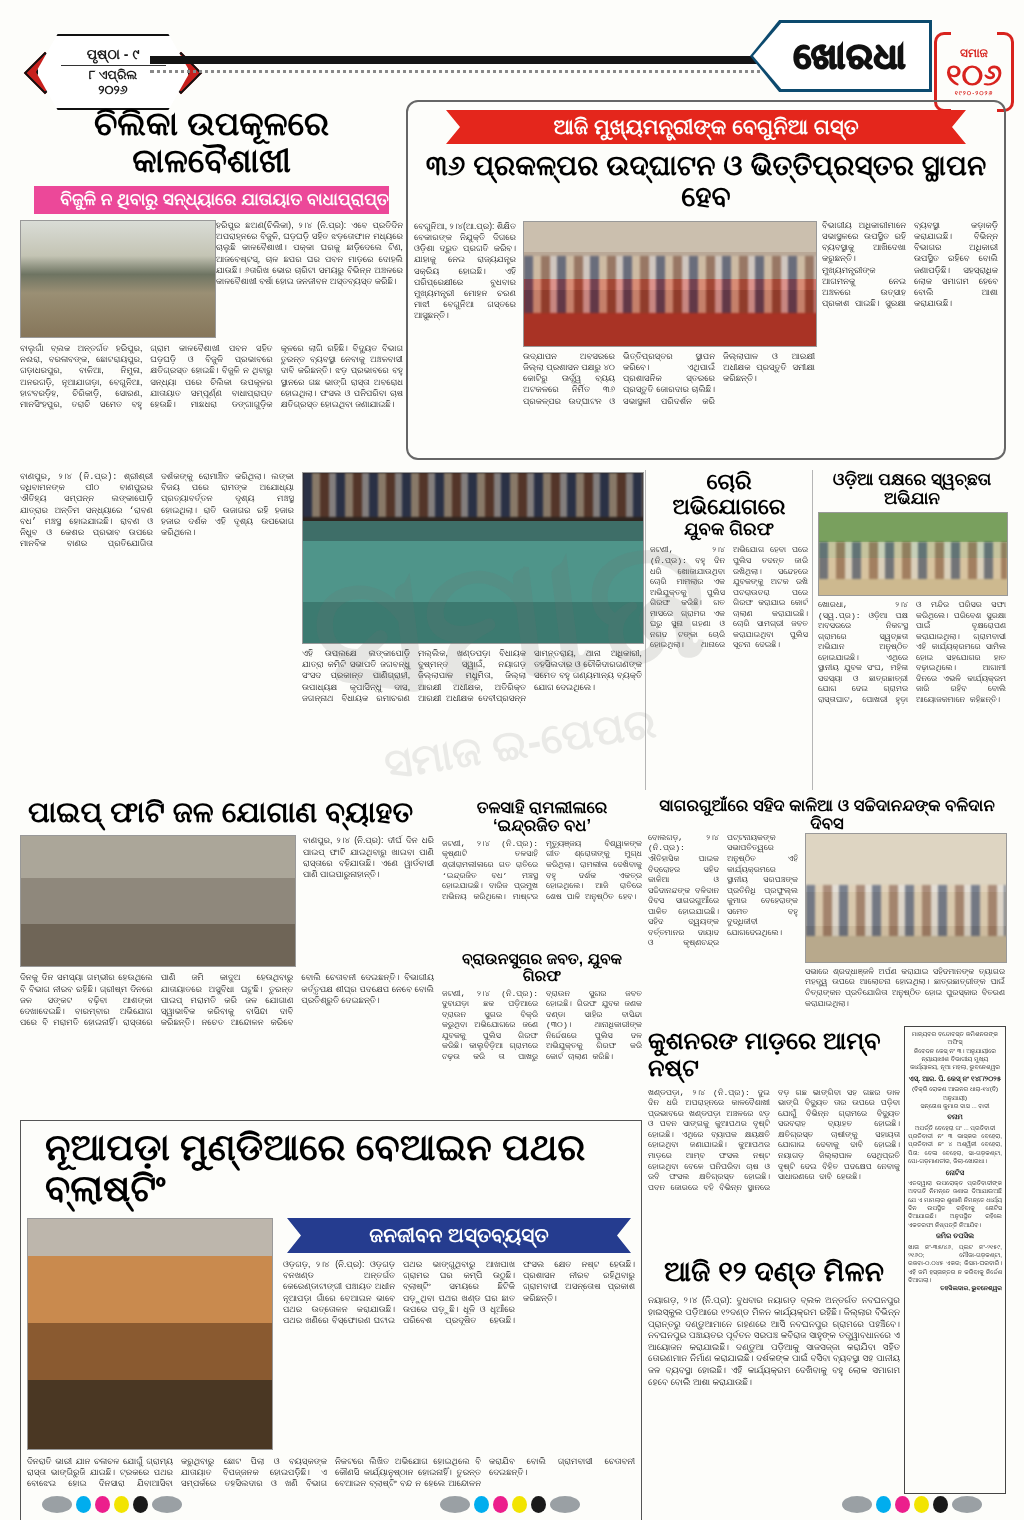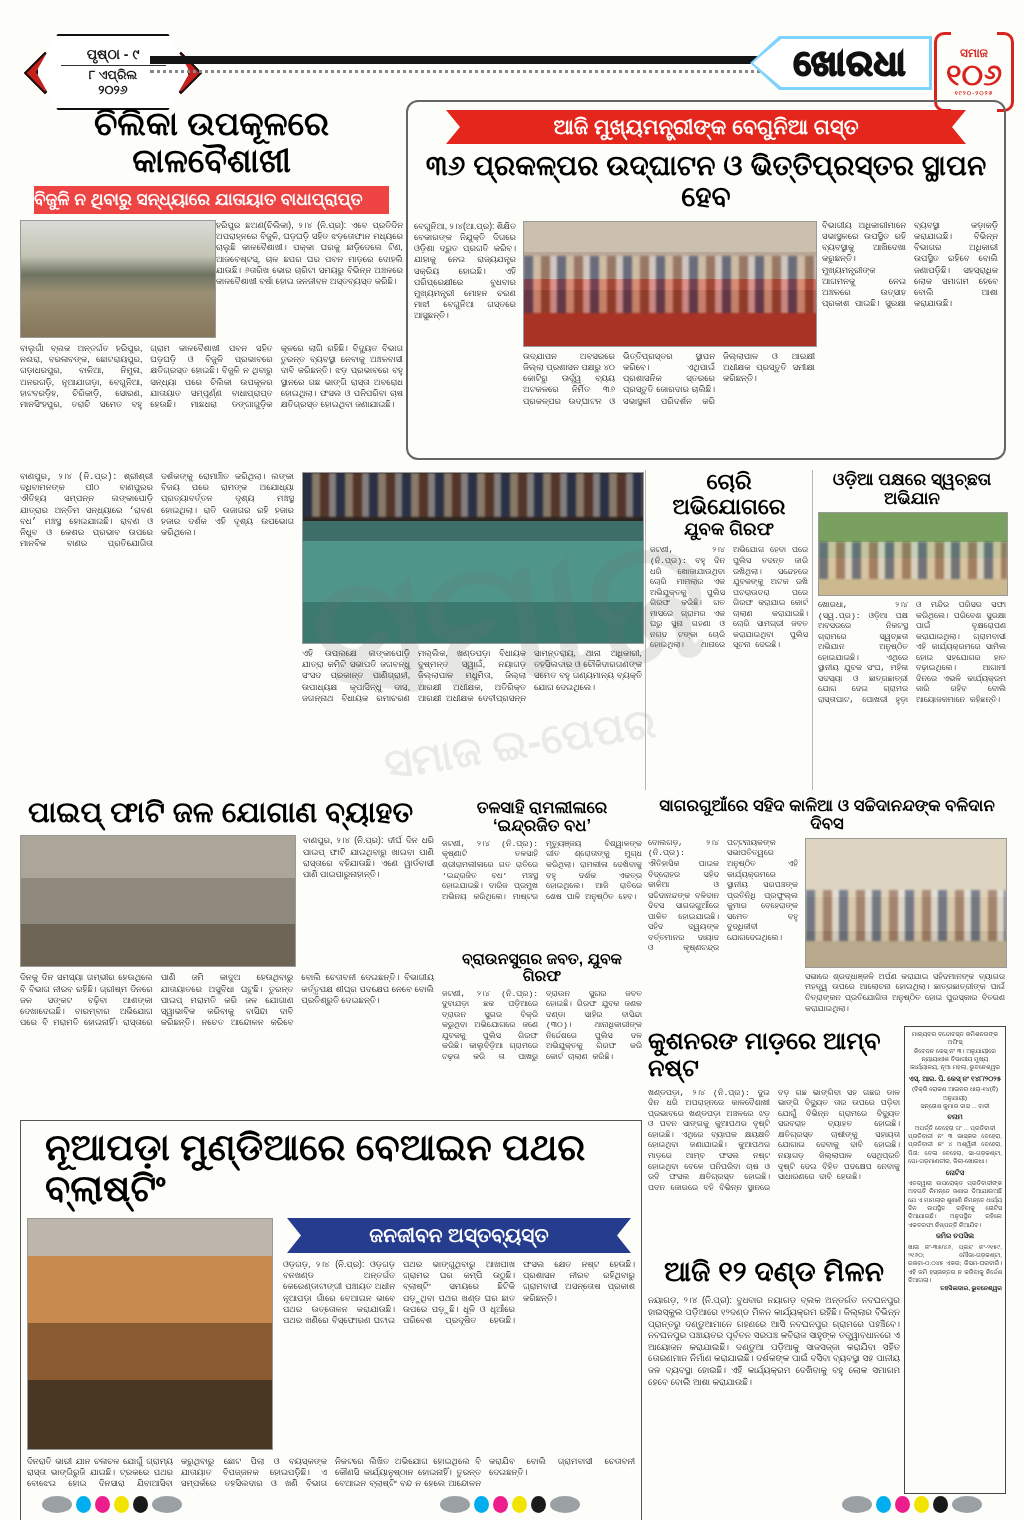--- a/index.html
+++ b/index.html
@@ -9,21 +9,21 @@
   
   .badge-wrap{left:36px;top:34px;width:154px;height:76px;}
   .badge-red{position:absolute;width:26px;height:26px;background:#c8201d;border:2px solid #111;transform:rotate(45deg);top:24px;}
   .badge-red.l{left:-6px}.badge-red.r{right:-6px}
   .badge{position:absolute;inset:0;background:#fff;border:2px solid #111;border-radius:6px;
          clip-path:polygon(14% 0,86% 0,100% 50%,86% 100%,14% 100%,0 50%);
          display:flex;flex-direction:column;justify-content:center;align-items:center;font-size:14px;font-weight:bold;}
   .badge .rule{width:70%;border-top:1.5px solid #333;margin:2px 0;}
   .hdr-bar{left:150px;top:56px;width:618px;height:8px;background:#141414;}
   .hdr-dots{left:150px;top:70px;width:618px;height:0;border-top:3px dotted #888;}
-  .pennant-o{left:750px;top:36px;width:182px;height:54px;background:#7dd3fc;
+  .pennant-o{left:750px;top:20px;width:182px;height:72px;background:#0c4a6e;
              clip-path:polygon(0 50%,16% 0,100% 0,100% 100%,16% 100%);}
   .pennant-i{position:absolute;inset:3px;background:#fff;clip-path:polygon(0 50%,16% 0,100% 0,100% 100%,16% 100%);
              display:flex;align-items:center;justify-content:center;}
   .pennant-i span{font-size:35px;font-weight:bold;color:#fff;-webkit-text-stroke:2px #111;
                   text-shadow:0 0 1px #000;letter-spacing:1px;padding-left:18px;}
   .logo{left:934px;top:28px;width:80px;height:88px;display:flex;flex-direction:column;align-items:center;justify-content:center;}
   .logo:before,.logo:after{content:"";position:absolute;top:4px;bottom:4px;width:14px;border:3px solid #d8231e;}
   .logo:before{left:0;border-right:none;border-radius:10px 0 0 10px;}
   .logo:after{right:0;border-left:none;border-radius:0 10px 10px 0;}
   .logo .nm{color:#d8231e;font-weight:bold;font-size:12px;line-height:1;}
@@ -31,21 +31,21 @@
   .logo .yrs{color:#d8231e;font-size:6px;font-weight:bold;letter-spacing:1px;}
   
   .hl{font-weight:bold;color:#000;text-align:center;line-height:1.12;}
   .body-txt{font-size:8.5px;line-height:1.32;text-align:justify;overflow:hidden;word-break:break-word;color:#222;}
   .cols2{column-count:2;column-gap:8px;font-family:Liberation Mono, monospace;}
   .cols3{column-count:3;column-gap:8px;}
   .cols4{column-count:4;column-gap:8px;}
   .photo{position:relative;overflow:hidden;border:1px solid #999;}
   .crowd{position:absolute;left:0;right:0;filter:blur(1.2px);
          background:repeating-linear-gradient(90deg,rgba(40,60,100,.55) 0 9px,rgba(225,205,175,.5) 9px 17px,rgba(120,70,50,.5) 17px 26px,rgba(235,235,240,.45) 26px 33px);}
-  .subhead-bar{background:#ef4444;color:#fff;font-weight:bold;text-align:left;}
+  .subhead-bar{background:#ec4899;color:#fff;font-weight:bold;text-align:right;}
   .ribbon{background:#e4261c;color:#fff;font-weight:bold;text-align:center;
           clip-path:polygon(0 0,100% 0,calc(100% - 14px) 50%,100% 100%,0 100%,14px 50%);}
   .ribbon.blue{background:#253c8f;}
   .vrule{width:1px;background:#b5b5b5;}
   
   .wm{left:60px;top:520px;width:900px;text-align:center;font-size:170px;font-weight:bold;
       color:rgba(110,110,110,0.16);transform:rotate(-7deg);pointer-events:none;z-index:5;}
   .wm2{left:200px;top:720px;width:640px;text-align:center;font-size:42px;font-weight:bold;
        color:rgba(120,120,120,0.14);transform:rotate(-9deg);pointer-events:none;z-index:5;}
   
@@ -168,21 +168,21 @@
     <div class="body-txt cols2" style="height:118px;margin-top:4px;font-size:8px">ଜଟଣୀ, ୨।୪ (ନି.ପ୍ର): କୃଷ୍ଣାଟି ତଳସାହି ଶ୍ରୀରାମଲୀଳାରେ ଗତ ରାତିରେ ‘ଇନ୍ଦ୍ରଜିତ ବଧ’ ମଞ୍ଚସ୍ଥ ହୋଇଯାଇଛି। ବାରିଜ ପ୍ରମୁଖ ଅଭିନୟ କରିଥିଲେ। ମାଷ୍ଟର ମୃତ୍ୟୁଞ୍ଜୟ ବିଶ୍ୱାଳଙ୍କ ଗୀତ ଶ୍ରୋତାଙ୍କୁ ମୁଗ୍ଧ କରିଥିଲା। ରାମଲୀଳା ଦେଖିବାକୁ ବହୁ ଦର୍ଶକ ଏକତ୍ର ହୋଇଥିଲେ। ଆଜି ରାତିରେ ଶେଷ ପାଳି ଅନୁଷ୍ଠିତ ହେବ।</div>
   </div>
 
   <div class="abs" style="left:442px;top:950px;width:200px;height:136px;">
     <div class="hl" style="font-size:15.5px">ବ୍ରାଉନସୁଗର ଜବତ, ଯୁବକ ଗିରଫ</div>
     <div class="body-txt cols2" style="height:108px;margin-top:4px;font-size:8px">ଜଟଣୀ, ୨।୪ (ନି.ପ୍ର): ଦୁବାଯଡ଼ା ଛକ ପଡ଼ିଆରେ ବ୍ରାଉନ ସୁଗର ବିକ୍ରି କରୁଥିବା ଅଭିଯୋଗରେ ଜଣେ ଯୁବକକୁ ପୁଲିସ ଗିରଫ କରିଛି। କାଲୁବିଡ଼ିଆ ଗ୍ରାମରେ ଚଢ଼ଉ କରି ତା ପାଖରୁ ବ୍ରାଉନ ସୁଗର ଜବତ ହୋଇଛି। ଗିରଫ ଯୁବକ ଜଣକ ଦଣ୍ଡା ସାହିର ବାସିନ୍ଦା (୩୦)। ଥାନାଧିକାରୀଙ୍କ ନିର୍ଦ୍ଦେଶରେ ପୁଲିସ ଦଳ ଅଭିଯୁକ୍ତକୁ ଗିରଫ କରି କୋର୍ଟ ଚାଲାଣ କରିଛି।</div>
   </div>
 
   <div class="abs" style="left:648px;top:796px;width:358px;height:228px;">
     <div class="hl" style="font-size:16.5px">ସାଗରଗୁଆଁରେ ସହିଦ କାଳିଆ ଓ ସଚ୍ଚିଦାନନ୍ଦଙ୍କ ବଳିଦାନ ଦିବସ</div>
-    <div style="display:flex;gap:7px;margin-top:5px">
+    <div style="display:flex;gap:7px;">
       <div class="body-txt cols2" style="width:150px;height:192px;flex:none;font-size:8px">ବୋଲଗଡ଼, ୨।୪ (ନି.ପ୍ର): ଐତିହାସିକ ପାଇକ ବିଦ୍ରୋହର ସହିଦ କାଳିଆ ଓ ସଚ୍ଚିଦାନନ୍ଦଙ୍କ ବଳିଦାନ ଦିବସ ସାଗରଗୁଆଁରେ ପାଳିତ ହୋଇଯାଇଛି। ସହିଦ ଦ୍ୱୟଙ୍କ ବର୍ତ୍ତମାନର ଦାୟାଦ ଓ କୃଷ୍ଣଚନ୍ଦ୍ର ପଟ୍ଟନାୟକଙ୍କ ସଭାପତିତ୍ୱରେ ଅନୁଷ୍ଠିତ ଏହି କାର୍ଯ୍ୟକ୍ରମରେ ସ୍ଥାନୀୟ ସରପଞ୍ଚଙ୍କ ପ୍ରତିନିଧି ପ୍ରଫୁଲ୍ଲ କୁମାର ବେହେରାଙ୍କ ସମେତ ବହୁ ବୁଦ୍ଧିଜୀବୀ ଯୋଗଦେଇଥିଲେ।</div>
       <div style="width:200px;flex:none">
         <div class="photo ph-sagar" style="width:200px;height:128px">
           <div class="crowd" style="top:40%;height:40%"></div>
         </div>
         <div class="body-txt" style="height:58px;margin-top:4px;font-size:8px">ସଭାରେ ଶ୍ରଦ୍ଧାଞ୍ଜଳି ଅର୍ପଣ କରାଯାଇ ସହିଦମାନଙ୍କ ତ୍ୟାଗର ମହତ୍ତ୍ୱ ଉପରେ ଆଲୋଚନା ହୋଇଥିଲା। ଛାତ୍ରଛାତ୍ରୀଙ୍କ ପାଇଁ ଚିତ୍ରାଙ୍କନ ପ୍ରତିଯୋଗିତା ଅନୁଷ୍ଠିତ ହୋଇ ପୁରସ୍କାର ବିତରଣ କରାଯାଇଥିଲା।</div>
       </div>
     </div>
   </div>
 

